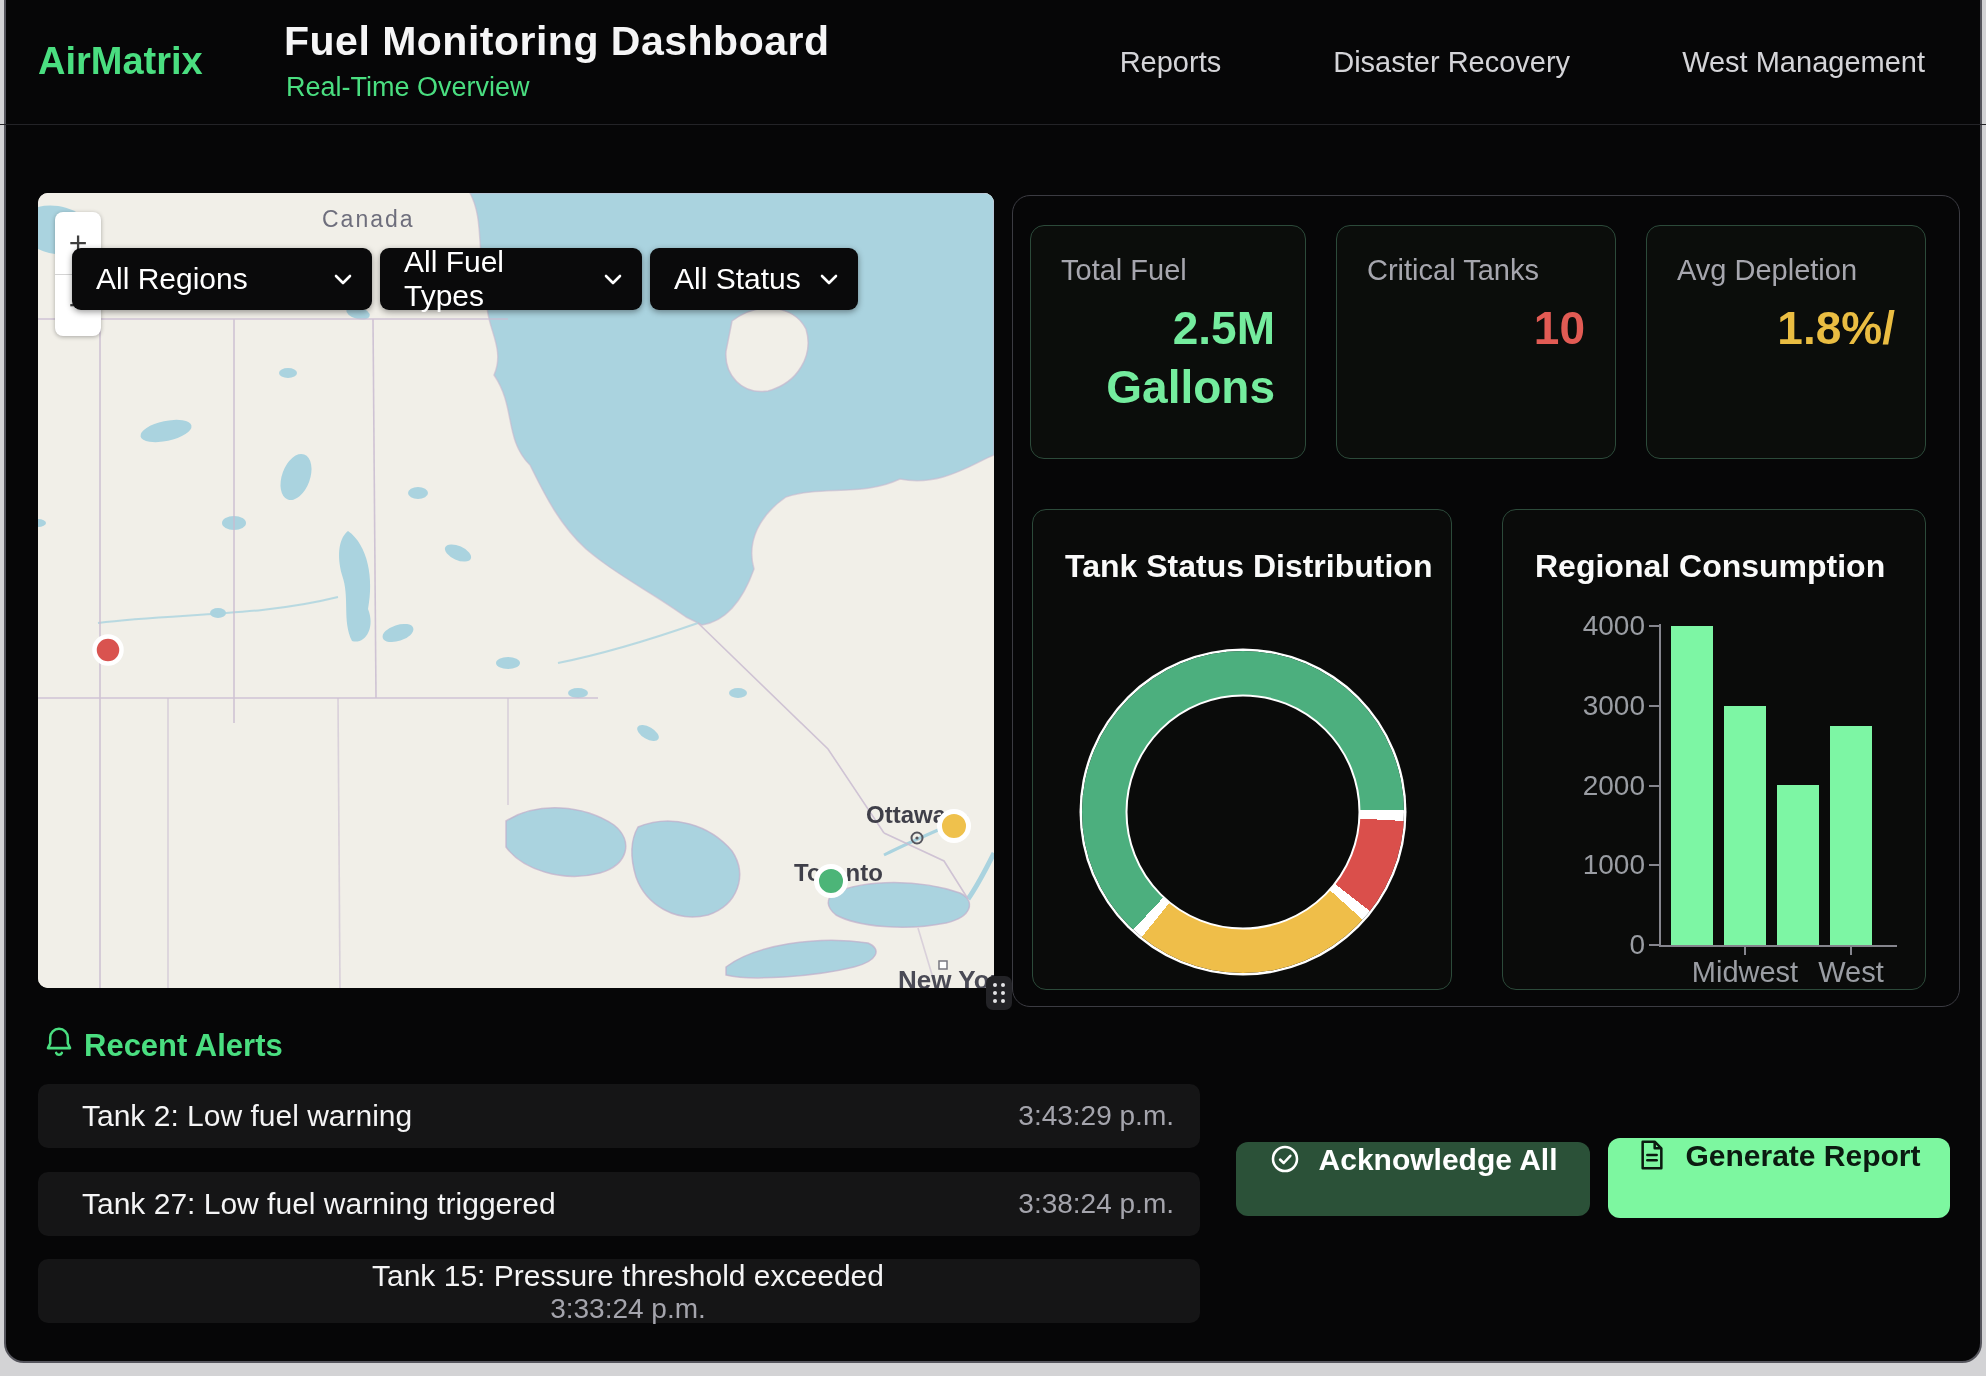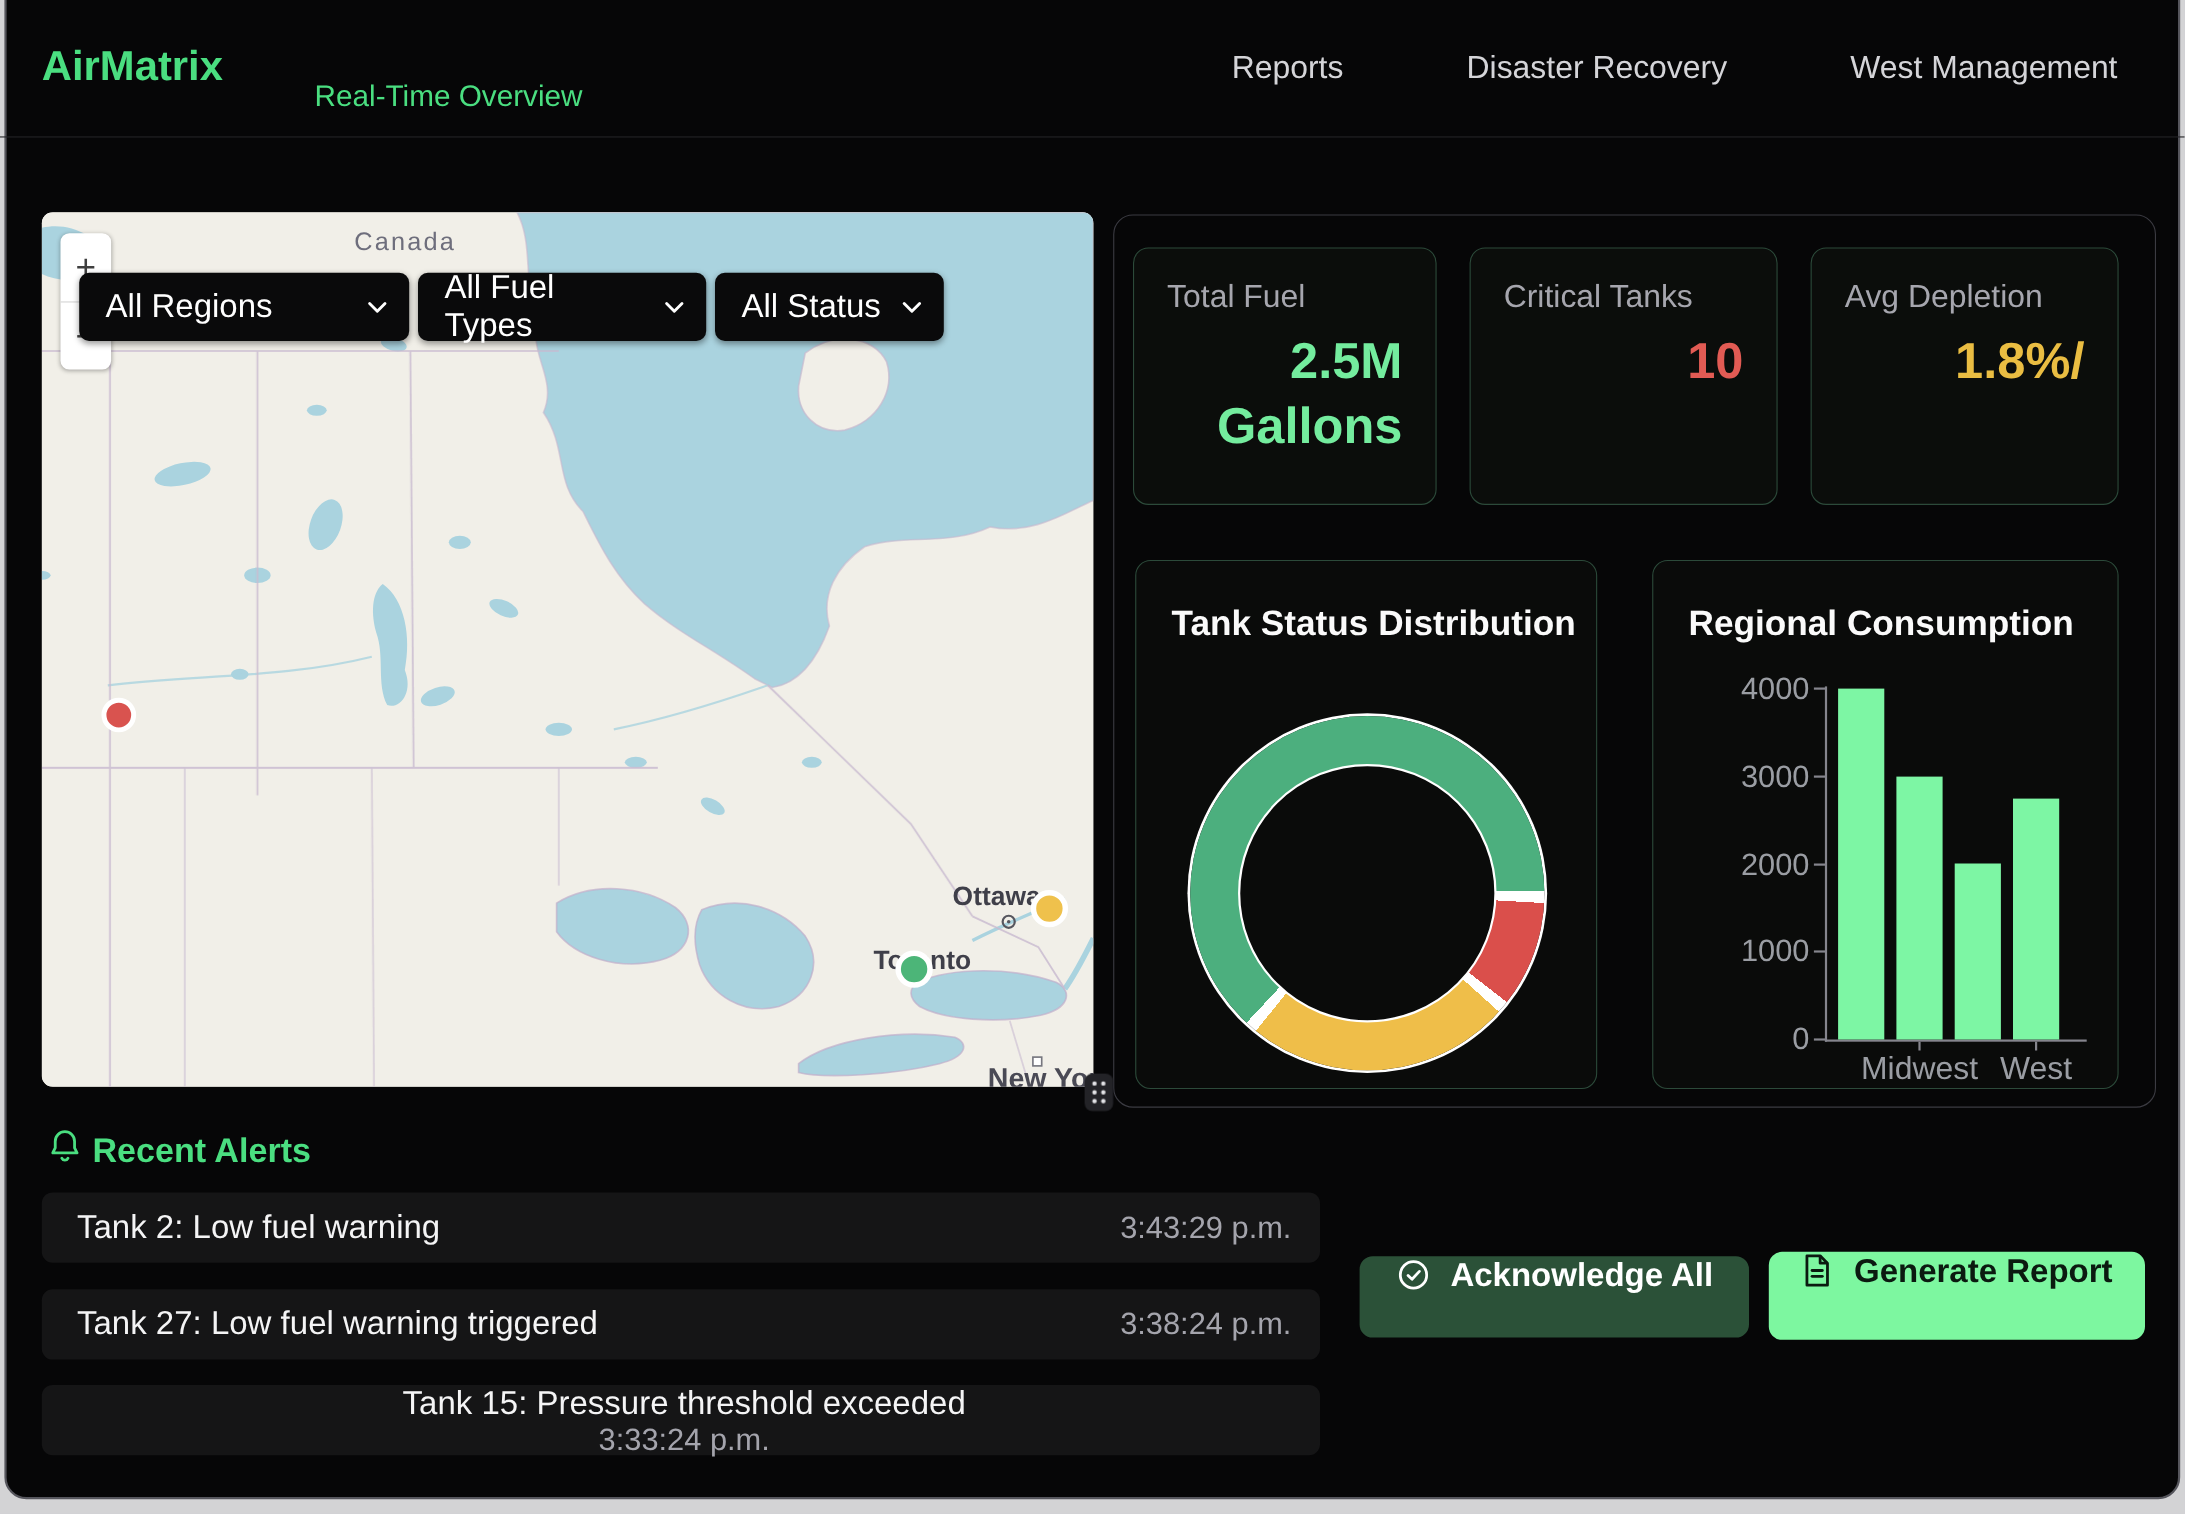--- a/index.html
+++ b/index.html
@@ -43,38 +43,39 @@
   .ytick{position:absolute;left:0;width:142px;text-align:right;font-size:28px;color:#9A9DA3;transform:translateY(-50%);}
   .ymark{position:absolute;left:146px;width:11px;height:2px;background:#85858D;transform:translateY(-50%);}
   .bar{position:absolute;bottom:0;width:42px;}
   .bars{position:absolute;left:160px;top:116px;width:232px;height:319px;}
   .xlab{position:absolute;top:446px;transform:translateX(-50%);font-size:29px;color:#9A9DA3;}
   .xmark{position:absolute;top:437px;width:2px;height:8px;background:#85858D;transform:translateX(-50%);}
   
   .alerts-head{position:absolute;left:84px;top:1028px;font-size:31px;font-weight:bold;color:var(--accent-green);}
   .bell{position:absolute;left:42px;top:1024px;}
   .alert-row{position:absolute;left:38px;width:1162px;height:64px;background:#151516;border-radius:10px;
-    display:flex;align-items:center;justify-content:space-between;padding:0 26px 0 32px;box-sizing:border-box;}
+    display:flex;align-items:center;justify-content:space-between;padding:0 26px 0 44px;box-sizing:border-box;}
   .alert-msg{font-size:30px;color:#F4F4F5;}
   .alert-time{font-size:28px;color:#A4A4AC;}
   
   .btn{position:absolute;border:none;border-radius:12px;display:flex;align-items:flex-start;justify-content:center;
     gap:18px;cursor:pointer;font-family:inherit;}
   .btn-ack{left:1236px;top:1142px;width:354px;height:74px;background:#2B5138;}
   .btn-ack span{font-size:30px;font-weight:bold;color:#FFFFFF;}
   .btn-gen{left:1608px;top:1138px;width:342px;height:80px;background:#7DF7A0;}
   .btn-gen span{font-size:30px;font-weight:bold;color:#0B1A10;}
 </style>
 </head>
 <body>
 
 <div class="app"></div>
 
 <div class="header">
   <div class="brand">AirMatrix</div>
+  <div class="title">Fuel Monitoring Dashboard</div>
   <div class="subtitle">Real-Time Overview</div>
   <div class="nav">
     <div class="nav-item">Reports</div>
     <div class="nav-item">Disaster Recovery</div>
     <div class="nav-item">West Management</div>
   </div>
 </div>
 
 <div class="map">
   <svg width="956" height="795" viewBox="0 0 956 795">

